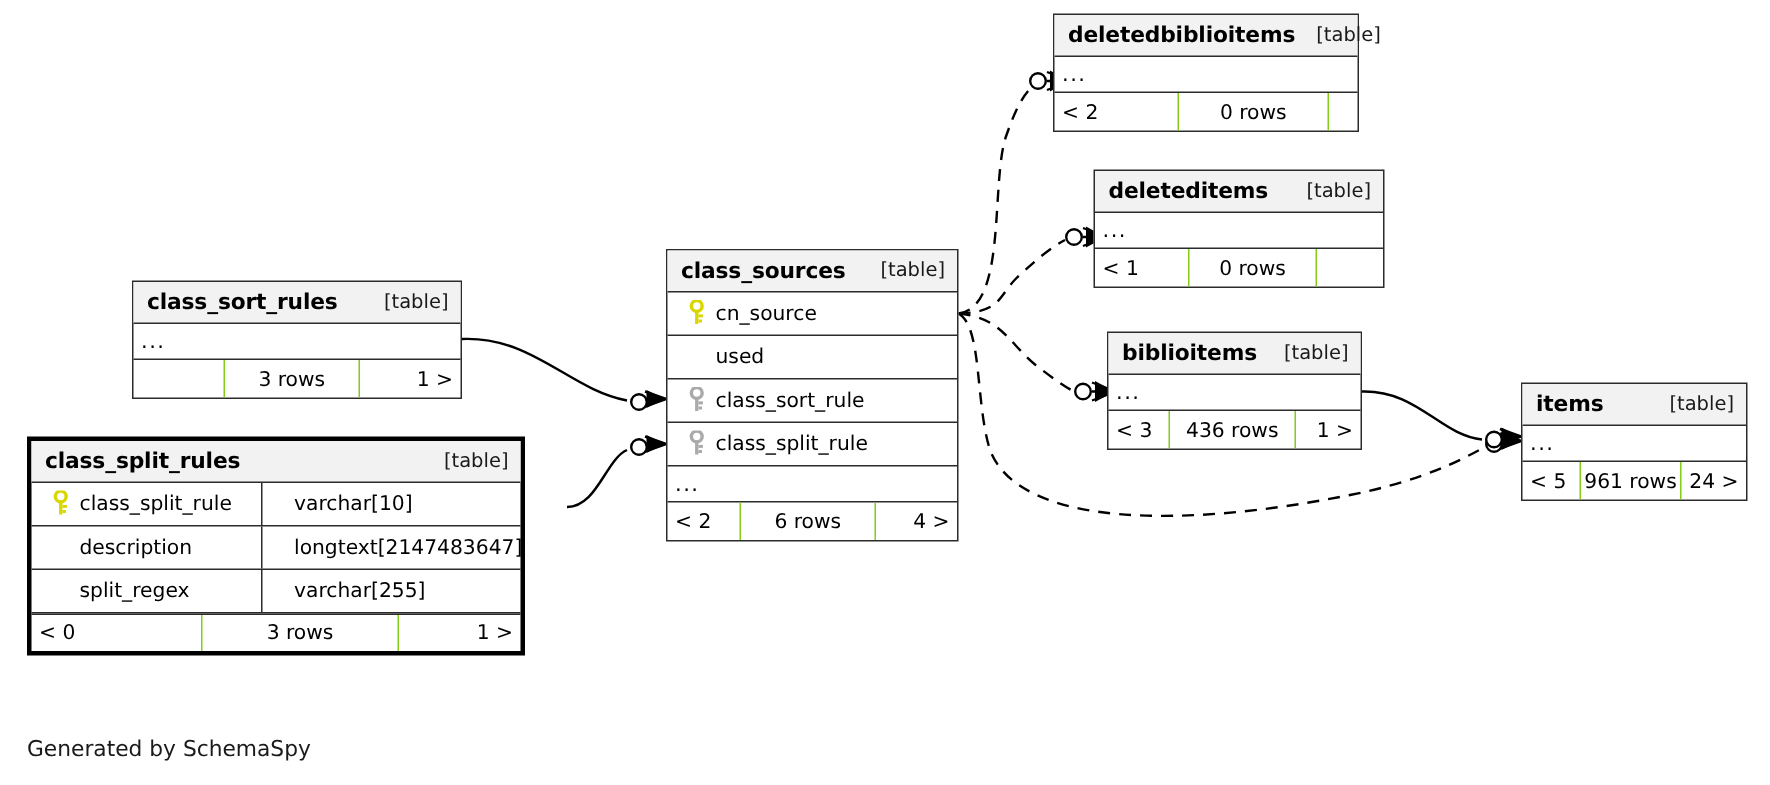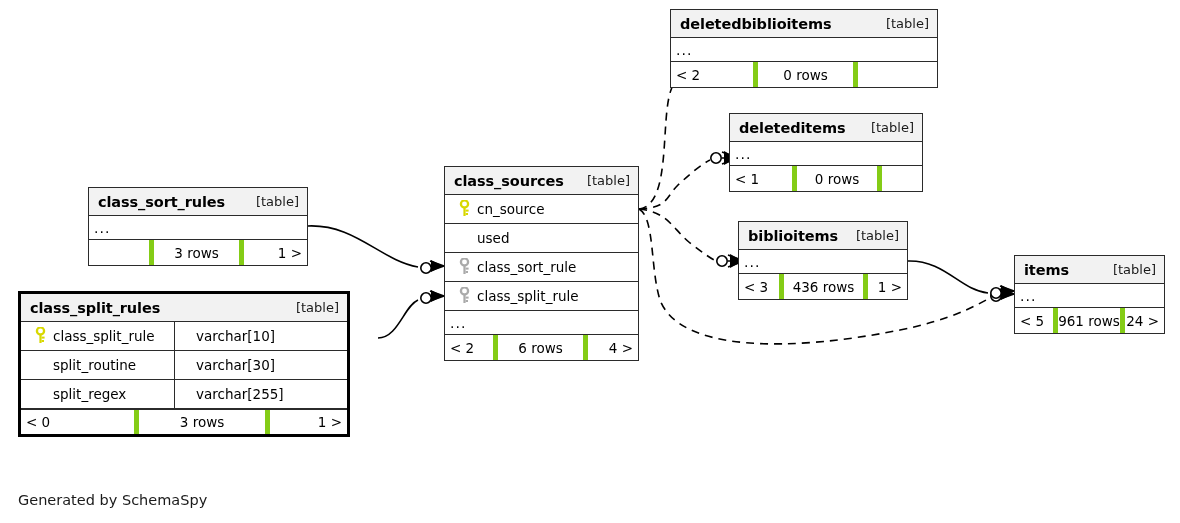--- a/index.html
+++ b/index.html
@@ -109,21 +109,21 @@
     box-sizing: border-box;
     height: 25px;
     display: flex;
     align-items: stretch;
     font-size: 13.5px;
   }
   .foot-cell {
     box-sizing: border-box;
     display: flex;
     align-items: center;
-    border-left: 5px solid #84cc16;
+    border-left: 1px solid #84cc16;
     white-space: nowrap;
     color: #000;
   }
   .foot-cell:first-child {
     border-left: none;
   }
   .foot-left   { justify-content: flex-start; padding-left: 5px; }
   .foot-center { justify-content: center; }
   .foot-right  { justify-content: flex-end; padding-right: 5px; }
   .credit {
@@ -185,21 +185,21 @@
     </g>
 
     <g>
       <path d="M 908,261 C 945,260 960,290 988,293" fill="none" stroke="#000" stroke-width="1.6"></path>
       <circle cx="996" cy="293" r="5.2" fill="#fff" stroke="#000" stroke-width="1.6"></circle>
       <path d="M 1014,291 L 1000,286 M 1014,291 L 1000,296 M 1014,291 L 1000,291" fill="none" stroke="#000" stroke-width="1.6"></path>
       <path d="M 1001,285 L 1013,291 L 1001,297 Z" fill="#000"></path>
     </g>
   </svg>
 
-  <div class="table-node" style="left:670px; top:9px; width:268px;">
+  <div class="table-node" style="left:702px; top:9px; width:204px;">
     <div class="tbl-title">
       <span class="tbl-name">deletedbiblioitems</span>
       <span class="tbl-kind">[table]</span>
     </div>
     <div class="ellipsis-row">...</div>
     <div class="foot-row">
       <div class="foot-cell foot-left" style="width:82px;">&lt; 2</div>
       <div class="foot-cell foot-center" style="width:100px;">0 rows</div>
       <div class="foot-cell foot-right" style="flex:1 1 auto;"></div>
     </div>
@@ -334,28 +334,28 @@
             <rect x="4.4" y="6.6" width="2.2" height="9.4" fill="#d8d800"></rect>
             <rect x="6.6" y="9.6" width="3" height="2" fill="#d8d800"></rect>
             <rect x="6.6" y="13" width="2.4" height="2" fill="#d8d800"></rect>
           </svg>
         </span>
         <span>class_split_rule</span>
       </div>
       <div class="col-type" style="width:173px;">varchar[10]</div>
     </div>
 
-
     <div class="col-row">
       <div class="col-name">
         <span class="keyslot"></span>
-        <span>split_routine</span>
-      </div>
-      <div class="col-type" style="width:173px;">varchar[30]</div>
-    </div>
+        <span>description</span>
+      </div>
+      <div class="col-type" style="width:173px;">longtext[2147483647]</div>
+    </div>
+
 
     <div class="col-row">
       <div class="col-name">
         <span class="keyslot"></span>
         <span>split_regex</span>
       </div>
       <div class="col-type" style="width:173px;">varchar[255]</div>
     </div>
 
     <div class="foot-row" style="border-top:1px solid #2b2b2b;">

